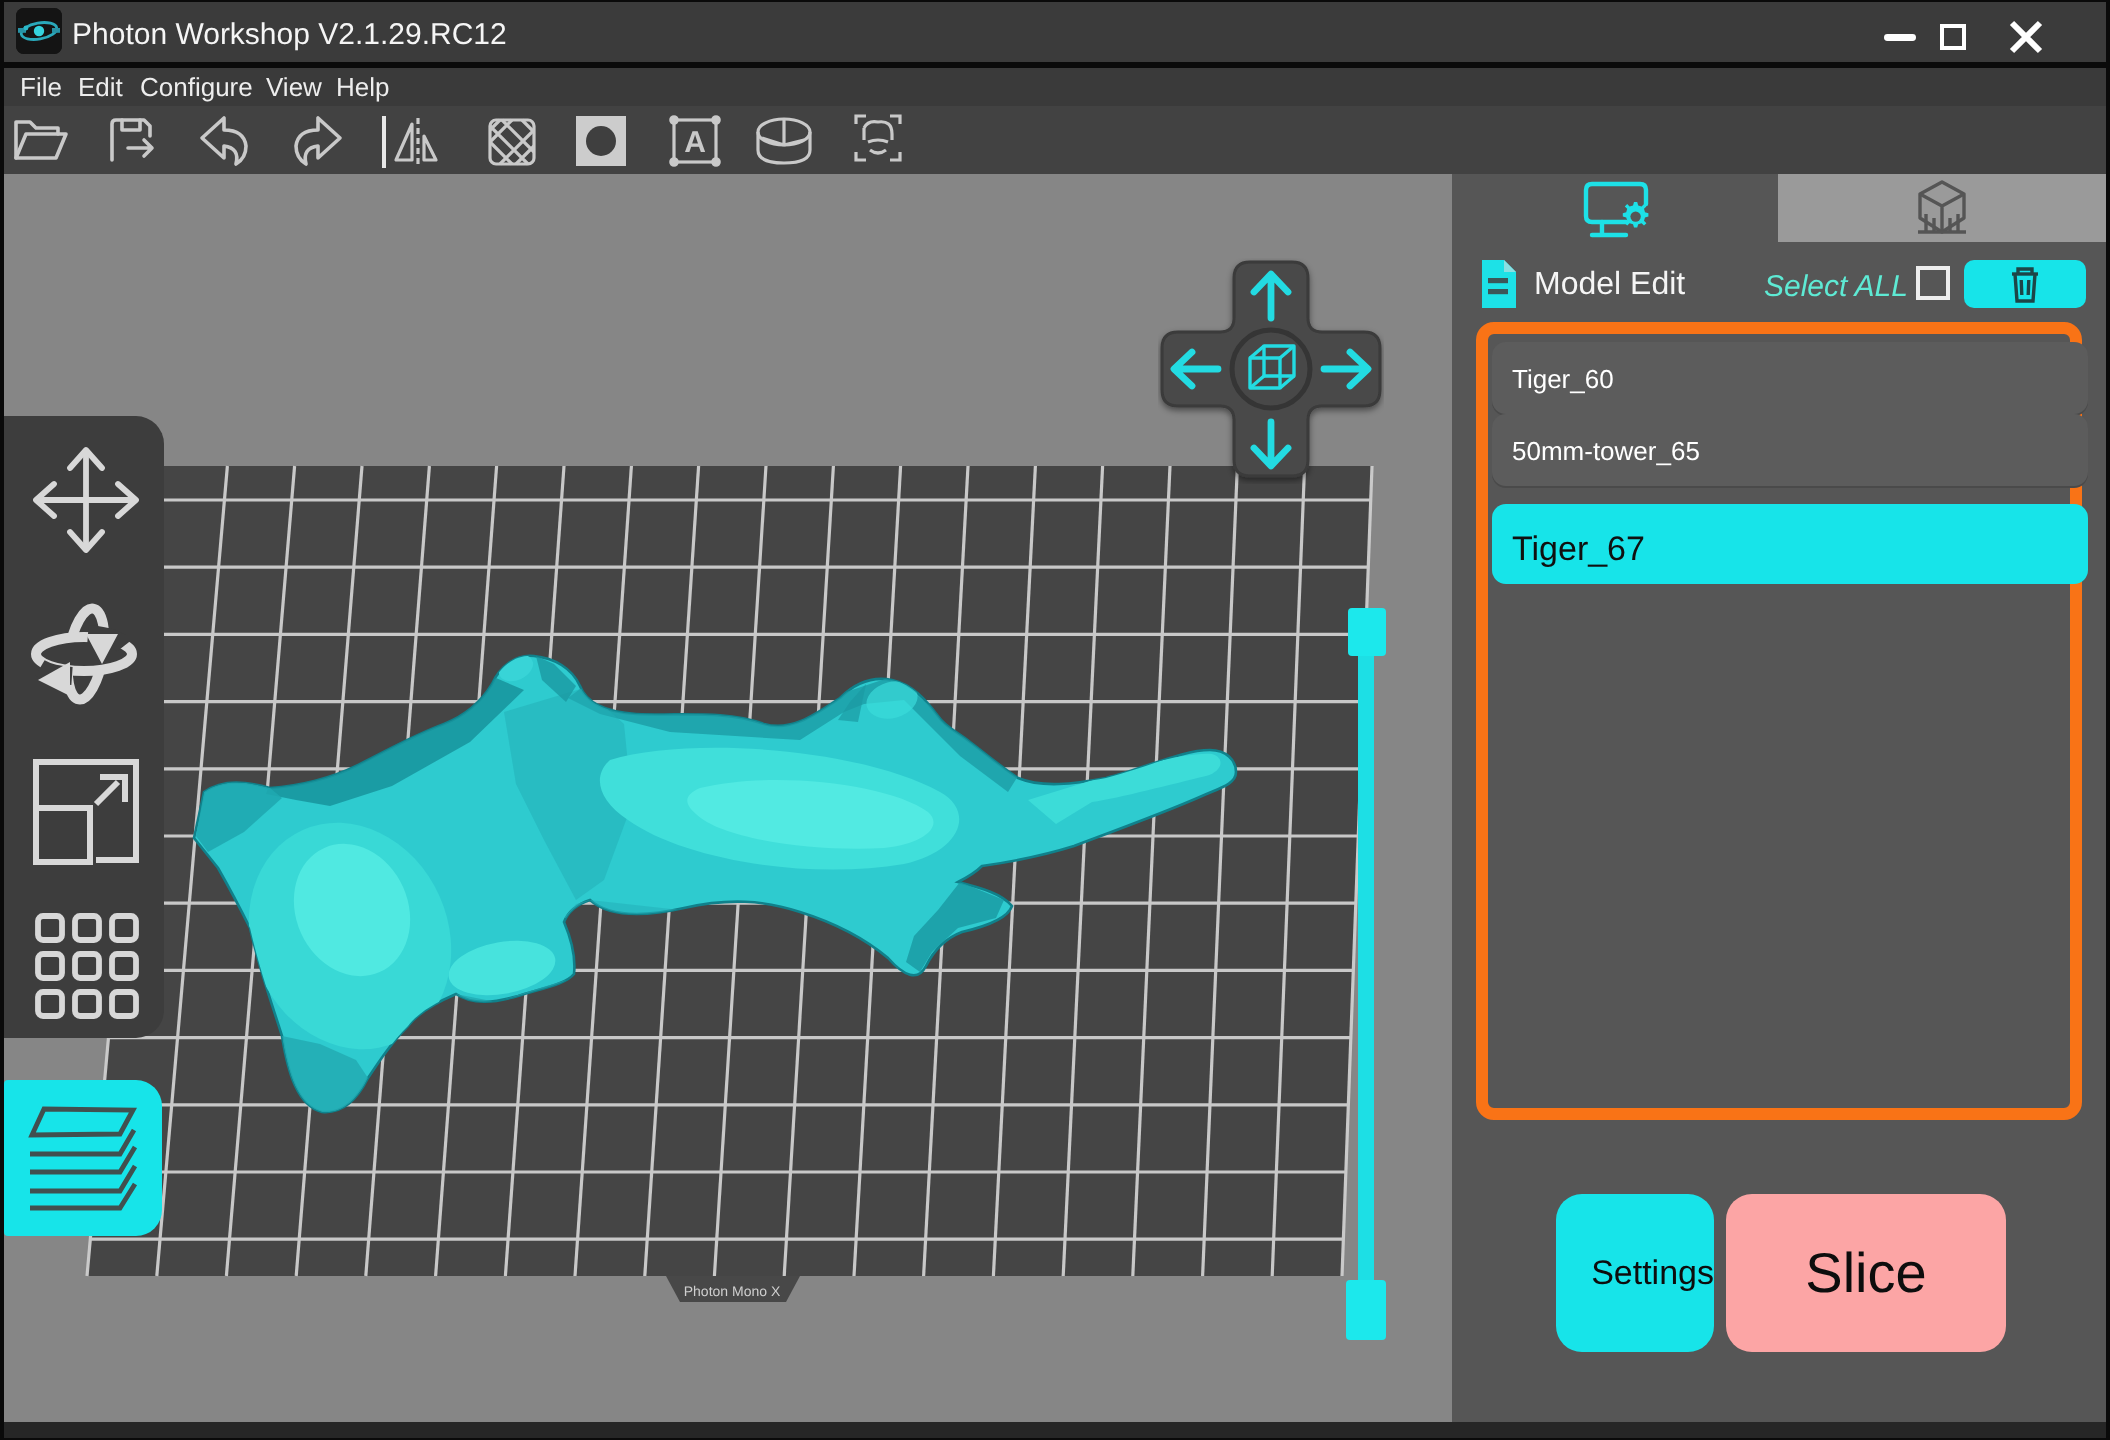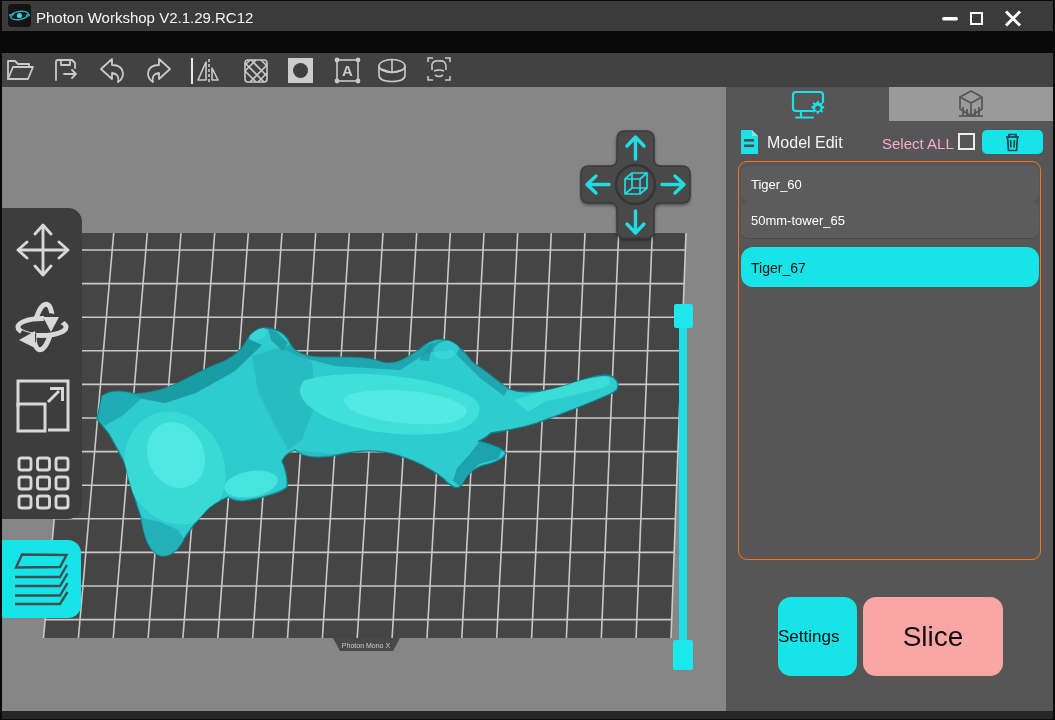--- a/index.html
+++ b/index.html
@@ -13,29 +13,29 @@
 #toolbar { position:absolute; left:2px; top:53px; width:1051px; height:34px; background:#424242; }
 #viewport { position:absolute; left:2px; top:87px; width:724px; height:624px; background:#868686; }
 #rpanel { position:absolute; left:726px; top:87px; width:327px; height:624px; background:#565656; }
 #bottombar { position:absolute; left:2px; top:711px; width:1051px; height:8px; background:#262626; }
 #winbtns { position:absolute; right:16px; top:8px; }
 
 #tab2 { position:absolute; left:163px; top:0px; width:164px; height:34px; background:#9a9a9a; }
 #mlrow { position:absolute; left:0; top:34px; width:327px; height:38px; }
 #mlicon { position:absolute; left:13px; top:9px; }
 #mltext { position:absolute; left:41px; top:13px; color:#f5f5f5; font-size:16px; }
-#selall { position:absolute; left:156px; top:14px; color:#f9a8d4; font-size:15px; }
+#selall { position:absolute; left:156px; top:14px; color:#5eead4; font-size:15px;font-style:italic; }
 #chkbox { position:absolute; left:232px; top:12px; width:17px; height:17px; border:2px solid #ededed; }
 #trashbtn { position:absolute; left:256px; top:9px; width:61px; height:24px; background:#17e4e9; border-radius:5px; }
-#listbox { position:absolute; left:12px; top:74px; width:303px; height:399px; border:1px solid #f97316; border-radius:9px; }
+#listbox { position:absolute; left:12px; top:74px; width:303px; height:399px; border:6px solid #f97316; border-radius:9px; }
 .litem { position:absolute; left:2px; width:298px; height:36px; color:#ffffff; font-size:13px; border-radius:7px; background:#5c5c5c; box-shadow:0 1px 0 #4a4a4a; }
 .litem span { position:absolute; left:10px; top:11px; }
-#li3 { background:#17e4e9 !important; box-shadow:none !important; color:#101010; height:40px; font-size:14px;border-radius:12px; }
+#li3 { background:#17e4e9 !important; box-shadow:none !important; color:#101010; height:40px; font-size:17px; }
 #li3 span { top:13px; }
-#settingsbtn { position:absolute; left:52px; top:510px; width:79px; height:79px; background:#17e4e9; border-radius:13px; color:#0d0d0d; font-size:17px; text-align:left; line-height:79px; }
+#settingsbtn { position:absolute; left:52px; top:510px; width:79px; height:79px; background:#17e4e9; border-radius:13px; color:#0d0d0d; font-size:17px; text-align:right; line-height:79px; }
 #slicebtn { position:absolute; left:137px; top:510px; width:140px; height:79px; background:#fca5a5; border-radius:13px; color:#0d0d0d; font-size:28px; text-align:center; line-height:79px; }
 
 #lpanel { position:absolute; left:0px; top:121px; width:80px; height:311px; background:#3d3d3d; border-radius:0 14px 14px 0; }
 #layersbtn { position:absolute; left:0px; top:453px; width:79px; height:78px; background:#17e4e9; border-radius:2px 13px 13px 2px; }
 
 #navcross { position:absolute; left:577px; top:42px; width:113px; height:113px; }
 </style>
 </head>
 <body>
 <div id="win">
@@ -47,20 +47,27 @@
 <rect x="18" y="10" width="4" height="2.4" fill="#2793a6"></rect>
 <circle cx="11.5" cy="11.5" r="2.6" fill="#35d3de"></circle>
 <circle cx="5" cy="10" r="1.2" fill="#2ab9c9"></circle>
 </svg></div>
     <div id="title">Photon Workshop V2.1.29.RC12</div>
     <div id="winbtns"><svg width="100" height="20" viewBox="948 8 100 20">
 <rect x="953" y="16" width="16" height="3.5" rx="1.7" fill="#ffffff"></rect>
 <rect x="982" y="12" width="11" height="11" fill="none" stroke="#ffffff" stroke-width="2"></rect>
 <path d="M1017,10.5 L1031,24.5 M1031,10.5 L1017,24.5" stroke="#ffffff" stroke-width="3"></path>
 </svg></div>
+  </div>
+  <div id="menubar">
+    <span class="menu" style="left:8px">File</span>
+    <span class="menu" style="left:37px">Edit</span>
+    <span class="menu" style="left:68px">Configure</span>
+    <span class="menu" style="left:131px">View</span>
+    <span class="menu" style="left:166px">Help</span>
   </div>
   <div id="toolbar"><svg width="1051" height="34" viewBox="2 53 1051 34">
 <g stroke="#c9c9c9" stroke-width="1.8" fill="none" stroke-linejoin="round" stroke-linecap="round">
 
 <path d="M8,79 L8,61 L15,61 L18,64 L29,64 L29,67"></path>
 <path d="M8,79 L13,67 L33,67 L28,79 Z"></path>
 
 <path d="M56,80 L56,62 Q56,60 58,60 L72,60 L75,63 L75,68"></path>
 <path d="M61,60 L61,65 L70,65 L70,60"></path>
 <path d="M64,74 L76,74 M72,70 L76,74 L72,78"></path>

